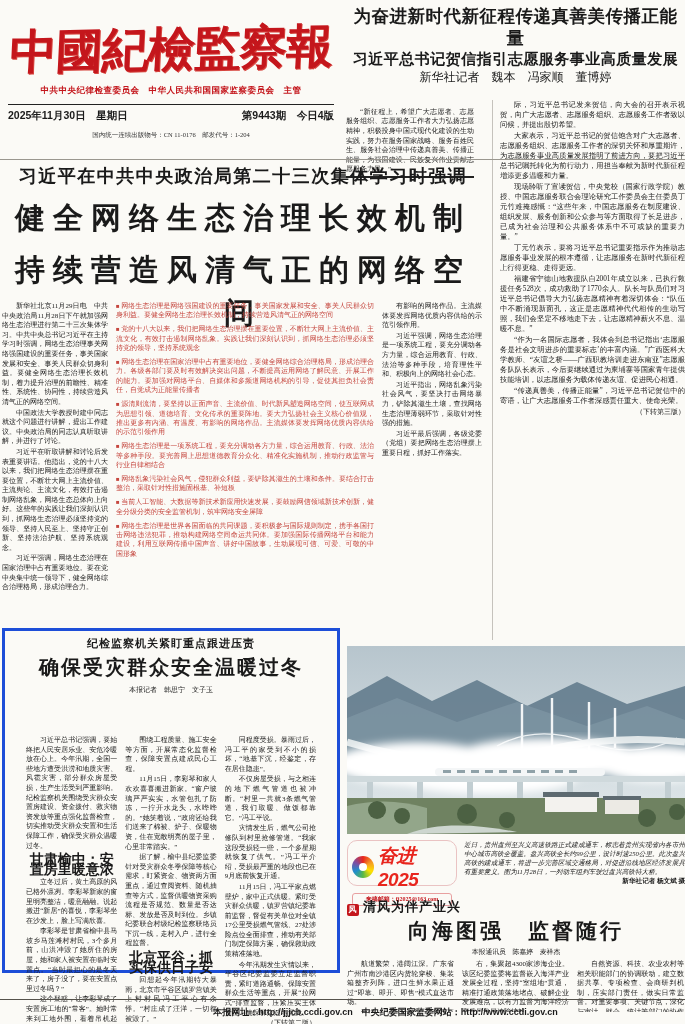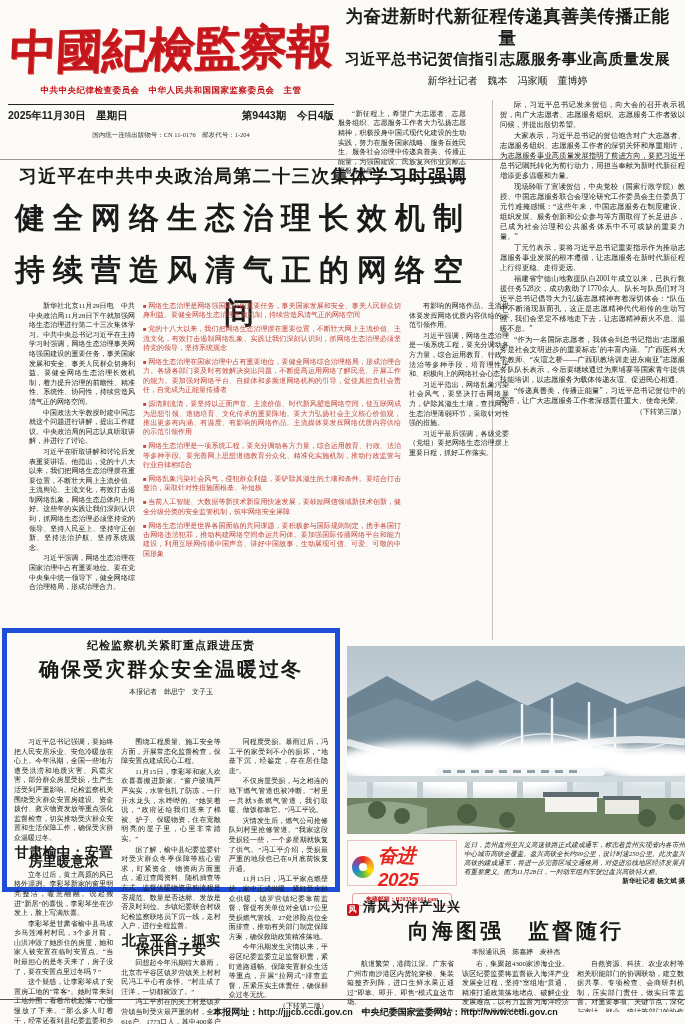--- a/index.html
+++ b/index.html
@@ -9,60 +9,60 @@
   .masthead{position:absolute;left:0;top:0;width:342px;height:158px;text-align:center;}
   .mh-title{margin-top:26px;font-size:47px;line-height:1;font-weight:900;color:#c4161c;
             font-family:"Liberation Serif",serif;letter-spacing:-1px;transform:skewX(-4deg) rotate(-1.2deg);
             text-shadow:1px 1px 0 #d7453f;}
   .mh-super{margin-top:12px;font-size:8.5px;color:#c4161c;font-weight:700;letter-spacing:.5px;}
   .mh-daterow{margin:7px 8px 8px 8px;border-top:1.4px solid #222;padding-top:4px;
               display:flex;justify-content:space-between;font-size:10.5px;font-weight:700;
               font-family:"Liberation Sans",sans-serif;}
   .mh-codes{margin-top:5px;font-size:6.5px;color:#333;}
   
-  .greet-top{position:absolute;left:338px;top:6px;width:339px;height:152px;}
+  .greet-top{position:absolute;left:346px;top:6px;width:339px;height:152px;}
   .greet-h1{font-size:17.5px;font-weight:900;text-align:center;letter-spacing:.5px;
             font-family:"Liberation Sans",sans-serif;line-height:1.25;}
   .greet-h2{font-size:15px;font-weight:900;text-align:center;letter-spacing:.5px;margin-top:0;
             font-family:"Liberation Sans",sans-serif;}
-  .greet-by{font-size:10px;text-align:center;margin-top:5px;color:#222;}
+  .greet-by{font-size:12px;text-align:center;color:#222;}
   .greet-cols{display:flex;gap:9px;margin-top:22px;}
   .greet-c1{width:128px;height:66px;overflow:hidden;border-bottom:2.5px solid #222;padding-bottom:2px;}
   .bodytext{font-size:7px;line-height:9.6px;text-align:justify;}
   .bodytext p{margin:0 0 1px 0;text-indent:14px;}
   .greet-c2{position:absolute;left:492px;top:100px;width:193px;height:540px;overflow:hidden;
             border-left:1px solid #c5c2bc;padding-left:7px;box-sizing:border-box;}
   .greet-c2 .bodytext{font-size:7.3px;line-height:10px;}
   .turnnote{text-align:right;font-size:7px;}
   
   .lead-head{position:absolute;left:0;top:164px;width:486px;text-align:center;}
   .lead-kicker{font-size:18px;font-weight:700;letter-spacing:1.5px;font-family:"Liberation Sans",sans-serif;}
   .lead-h{font-size:30px;font-weight:900;letter-spacing:8px;line-height:1.45;margin-top:8px;
           font-family:"Liberation Sans",sans-serif;}
-  .lead-body{position:absolute;left:2px;top:302px;width:484px;height:320px;display:flex;gap:8px;margin-left:27px;}
+  .lead-body{position:absolute;left:2px;top:302px;width:484px;height:320px;display:flex;gap:8px;}
   .lead-cl{width:106px;height:320px;overflow:hidden;}
   .lead-bullets{width:258px;height:320px;overflow:hidden;}
   .bullet{font-size:7px;line-height:9.4px;color:#c5463e;text-align:justify;margin:0 0 4.5px 0;}
   .bullet::before{content:"■ ";font-size:6px;}
   .lead-cr{width:100px;height:320px;overflow:hidden;}
   .rule-below-header{position:absolute;left:0;top:159px;width:685px;border-top:1px solid #9a978f;}
   
-  .relief{position:absolute;left:2px;top:628px;width:338px;height:264px;border:5px solid #1d4ed8;
-          box-sizing:border-box;padding:5px 7px;background:#fbfaf6;}
+  .relief{position:absolute;left:2px;top:628px;width:338px;height:345px;border:3px solid #1d4ed8;
+          box-sizing:border-box;padding:5px 21px;background:#fbfaf6;}
   .relief-kicker{text-align:center;font-size:11px;font-weight:600;letter-spacing:1px;}
   .relief-h{text-align:center;font-size:20px;font-weight:900;letter-spacing:2px;margin-top:3px;
             font-family:"Liberation Sans",sans-serif;}
   .relief-by{text-align:center;font-size:7px;margin-top:4px;}
   .relief-cols{display:flex;gap:8px;margin-top:5px;}
   .relief-col{width:101px;height:292px;overflow:hidden;margin-top:36px;}
   .subhead{font-size:14px;font-weight:900;text-align:center;margin:4px 0;font-family:"Liberation Sans",sans-serif;}
   
   .photo{position:absolute;left:347px;top:646px;width:338px;height:188px;background:#cfd8dd;overflow:hidden;}
   .caption-row{position:absolute;left:347px;top:840px;width:338px;height:54px;display:flex;gap:7px;}
-  .badge{width:110px;height:46px;border:1px solid #eac3c3;border-radius:0;padding:2px 4px;box-sizing:border-box;}
+  .badge{width:110px;height:46px;border:1px solid #eac3c3;border-radius:10px;padding:2px 4px;box-sizing:border-box;}
   .badge-top{display:flex;align-items:center;gap:4px;}
   .pinwheel{width:22px;height:22px;border-radius:50%;
             background:conic-gradient(#e8251d,#f59a23,#ffe200,#57b847,#1e8ece,#7d4ea3,#e8251d);
             position:relative;flex:0 0 auto;}
   .pinwheel::after{content:"";position:absolute;left:7px;top:7px;width:8px;height:8px;border-radius:50%;background:#fff;}
   .badge-title{font-size:19px;font-weight:900;font-style:italic;color:#e8251d;
                font-family:"Liberation Sans",sans-serif;letter-spacing:-.5px;}
   .badge-mail{margin-top:2px;border:1px solid #e8a0a0;border-radius:3px;color:#c4161c;
               font-size:6px;text-align:center;padding:1px 0;font-weight:700;}
   .caption{flex:1;font-size:6.6px;line-height:9px;text-align:justify;font-style:italic;}

